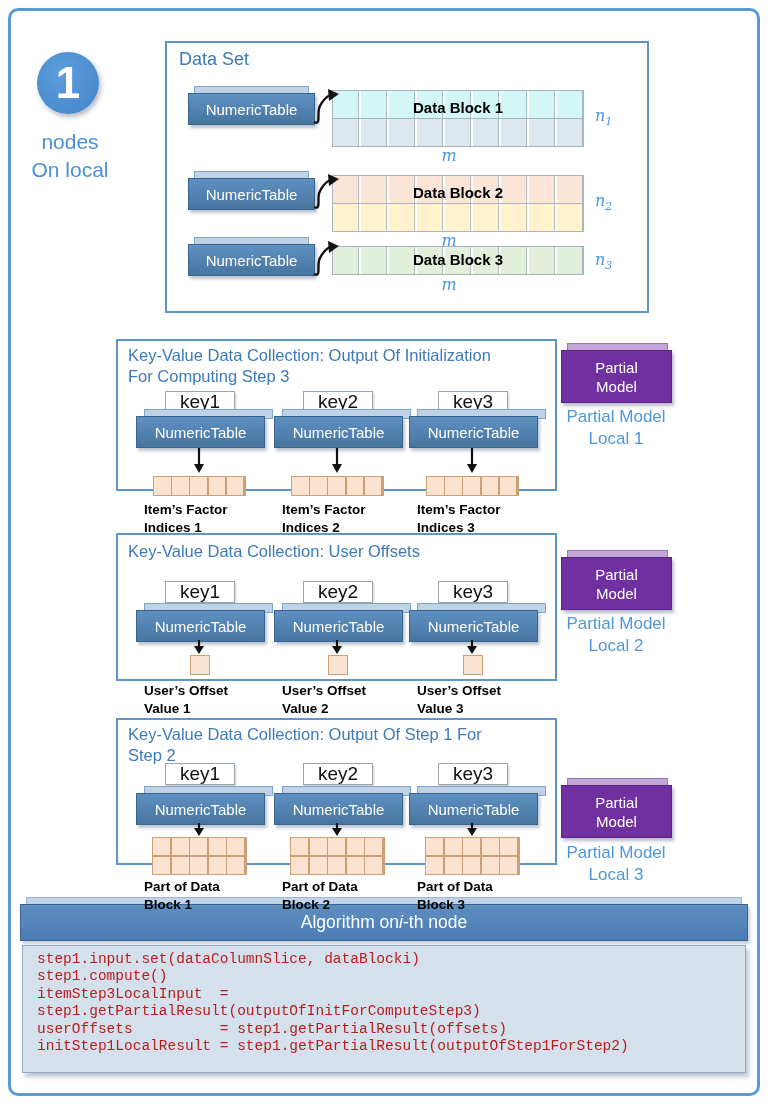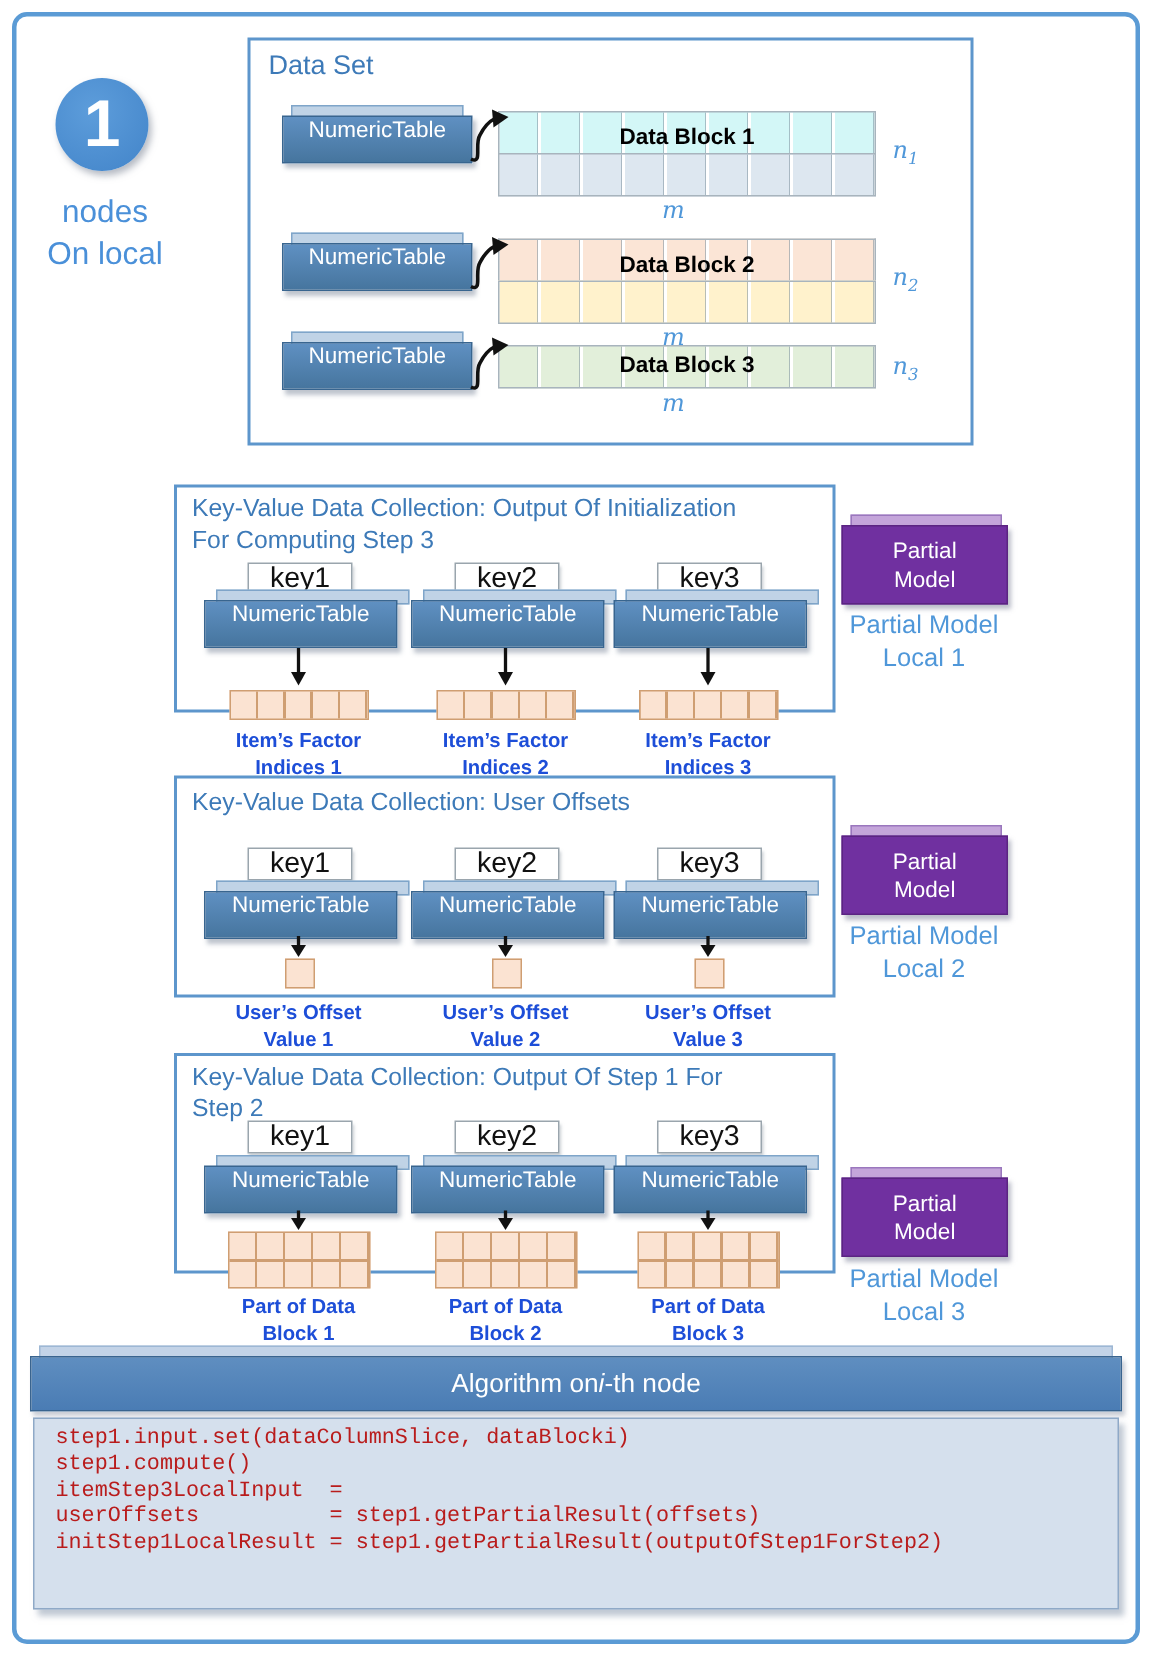--- a/index.html
+++ b/index.html
@@ -13,26 +13,26 @@
   
   .badge-circle{left:37px;top:52px;width:62px;height:62px;border-radius:50%;
     background:radial-gradient(circle at 40% 35%, #5d9ddb, #4284c9);
     box-shadow:2px 3px 5px rgba(120,130,145,.55);
     display:flex;align-items:center;justify-content:center;
     color:#fff;font-size:44px;font-weight:bold;}
   .badge-caption{left:5px;top:128px;width:130px;text-align:center;
     color:#4a90d9;font-size:21px;line-height:28px;}
 
   
-  .group-box{border:2px solid #5d96cc;background:#fff;}
+  .group-box{border:2px solid #5d96cc;background:#fff;margin-top:16px;}
   .group-title{position:absolute;color:#3d7ab8;font-size:16.5px;line-height:21px;}
 
   
   .nt{background:linear-gradient(#5f90c2,#46759e);border:1px solid #38658f;
-      color:#fff;display:flex;justify-content:center;font-size:15px;
+      color:#fff;display:flex;align-items:center;justify-content:center;font-size:15px;
       box-shadow:2px 3px 3px rgba(110,125,145,.45);z-index:3;}
   .tab{background:#c0d3e6;border:1px solid #7fa5c9;border:1px solid #7fa5c9;z-index:2;}
   .ptab{background:#c4a5da;border:1px solid #9a77bd;z-index:2;}
   .purple-box{background:#7030a0;border:1px solid #5b2482;color:#fff;text-align:center;
       font-size:15px;line-height:19px;padding-top:7px;box-sizing:border-box;
       box-shadow:2px 3px 3px rgba(120,125,150,.5);z-index:3;}
   .pm-caption{color:#4f97d9;font-size:17px;line-height:22px;text-align:center;}
 
   
   .key-box{background:#fff;border:1px solid #9aa5ad;box-shadow:1px 2px 2px rgba(150,160,170,.5);
@@ -51,21 +51,21 @@
 
   
   .strip{background-color:#fbe3d2;border:1px solid #cf9e72;z-index:4;
       background-image:repeating-linear-gradient(90deg,transparent 0 16.6px,#cf9e72 16.6px 18.2px);}
   .grid2{background-color:#fbe3d2;border:1px solid #cf9e72;z-index:4;
       background-image:
         repeating-linear-gradient(90deg,transparent 0 17px,#cf9e72 17px 18.6px),
         linear-gradient(180deg,transparent 0 17px,#cf9e72 17px 19px,transparent 19px 36px);}
   .cell1{background-color:#fbe3d2;border:1px solid #cf9e72;z-index:4;}
 
-  .mini-caption{font-weight:bold;font-size:13.5px;line-height:18px;color:#1d4ed8;text-align:center;z-index:5;}
+  .mini-caption{font-weight:bold;font-size:13.5px;line-height:18px;color:#000000;z-index:5;}
 
   svg.arrow, svg.hook{overflow:visible;z-index:4;}
 
   
   .bar-tab{left:26px;top:897px;width:714px;height:9px;background:#c3d3e7;border:1px solid #9db7d4;}
   .algo-bar{left:20px;top:904px;width:726px;height:35px;border:1px solid #39648f;
       background:linear-gradient(#5f8ec0,#4a7cb4);display:flex;align-items:center;justify-content:center;
       color:#fff;font-size:17.5px;box-shadow:2px 3px 3px rgba(120,130,150,.4);}
   .code-block{left:22px;top:945px;width:724px;height:128px;background:#d5e0ed;
       border:1px solid #8fa9c7;box-shadow:3px 4px 4px rgba(140,155,175,.55);box-sizing:border-box;
@@ -326,16 +326,17 @@
   <div class="abs bar-tab"></div>
   <div class="abs algo-bar">
     <span>Algorithm on </span>
       <i>i</i>
       <span>-th node</span>
   </div>
   <div class="abs code-block">
     <div class="code-line">step1.input.set(dataColumnSlice, dataBlocki)</div>
     <div class="code-line">step1.compute()</div>
     <div class="code-line">itemStep3LocalInput  =</div>
+    <div class="code-line">step1.getPartialResult(outputOfInitForComputeStep3)</div>
     <div class="code-line">userOffsets          = step1.getPartialResult(offsets)</div>
     <div class="code-line">initStep1LocalResult = step1.getPartialResult(outputOfStep1ForStep2)</div>
   </div>
 </div>
 
 </body></html>

